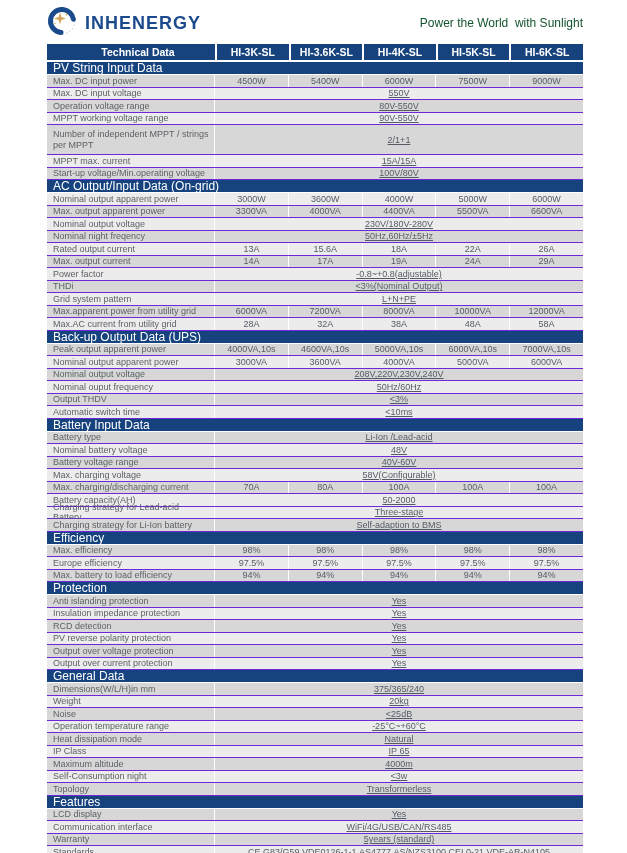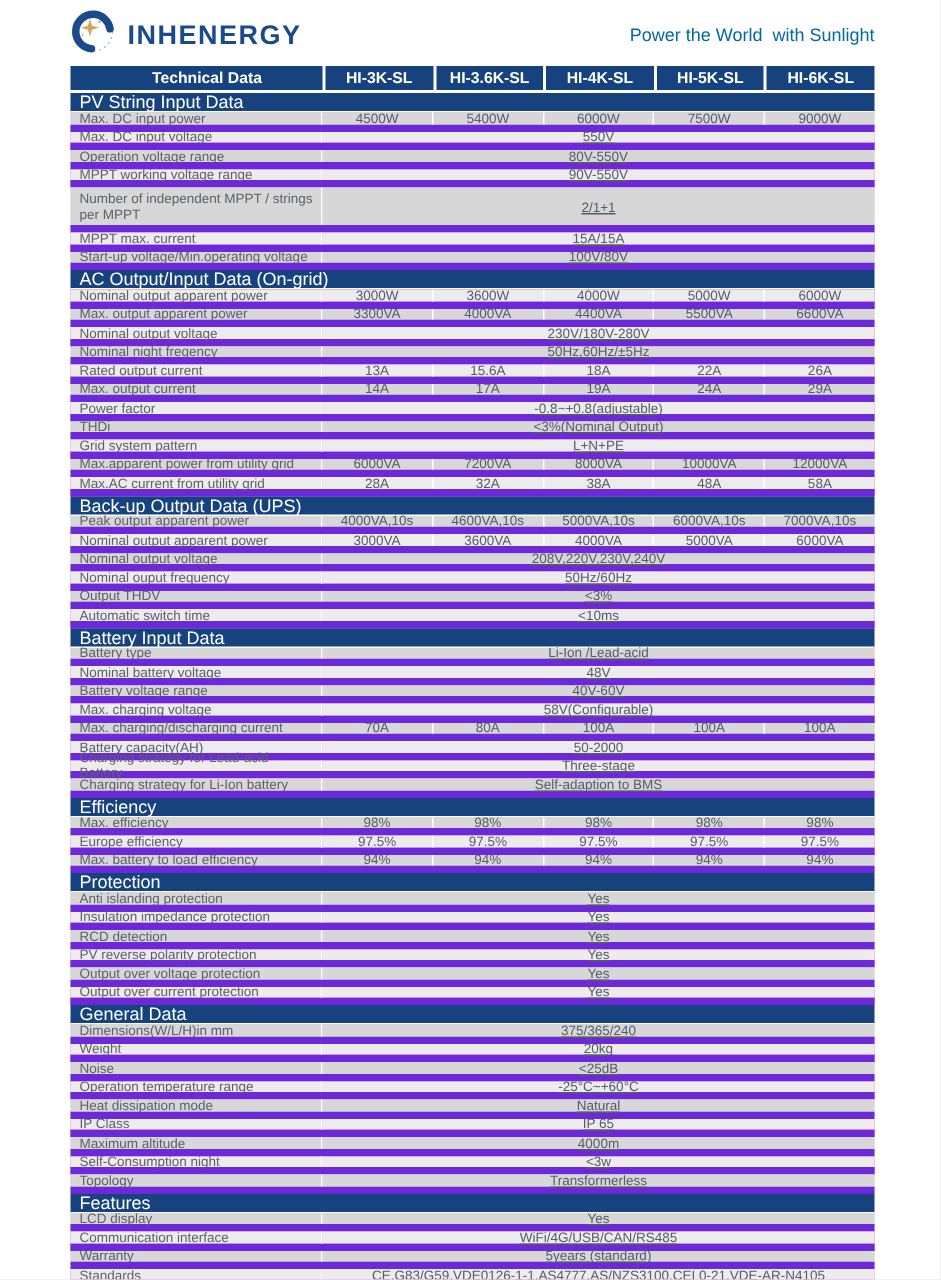--- a/index.html
+++ b/index.html
@@ -11,55 +11,55 @@
   }
   
   .topbar {
     position:absolute; top:5px; left:45px; right:44px; height:36px;
     display:flex; justify-content:space-between; align-items:center;
   }
   .brand { display:flex; align-items:center; gap:6px; }
   .brand-name {
     font-size:18px; font-weight:bold; color:#1b4a8c; letter-spacing:1px;text-align:right;
   }
-  .tagline { font-size:12px; color:#0369a1; white-space:pre; }
+  .tagline { font-size:12px; color:#14532d; white-space:pre; }
   
   .spec-table { position:absolute; left:47px; top:44px; width:536px; }
   .thead { display:flex; height:18px; border-bottom:2px solid #fff; }
   .th {
     background:#16437e; color:#fff; font-weight:bold; font-size:10.5px;
     display:flex; align-items:center; justify-content:center; height:100%;
   }
   .th-label { width:168px;padding-left:14px; }
   .th-model { flex:1; margin-left:2px; }
   .band {
     height:13px; background:#16437e; color:#fff; font-size:12px;
     display:flex; align-items:center; padding-left:6px;
     border-bottom:1px solid #fff;
   }
-  .row { display:flex; height:12.5px; border-bottom:5px solid #6d28d9; }
+  .row { display:flex; height:12.5px; border-bottom:1px solid #6d28d9; }
   .row.tall { height:30px; }
   .row .label {
     width:168px; padding-left:6px; padding-right:4px;
     display:flex; align-items:center;
     font-size:9px; line-height:1.15; color:#5d6166;
     border-right:1px solid #fff; height:100%;
   }
   .row .vals { flex:1; display:flex; height:100%; }
   .cell {
     flex:1; display:flex; align-items:center; justify-content:center;
     font-size:9px; color:#555c66; height:100%;
   }
   .cell + .cell { border-left:1px solid #fff; }
   .span-cell {
     flex:1; display:flex; align-items:center; justify-content:center;
     font-size:9px; color:#555c66; height:100%;text-decoration:underline;
   }
   .shade-dark  { background:#d7d7d7; }
-  .shade-light { background:#d946ef; }
+  .shade-light { background:#c2410c; }
   .row.shade-dark .label, .row.shade-dark .vals  { background:#d7d7d7; }
   .row.shade-light .label, .row.shade-light .vals { background:#ececec; }
 </style>
 </head>
 <body>
 
 <div class="page">
 
   <div class="topbar">
     <div class="brand">

